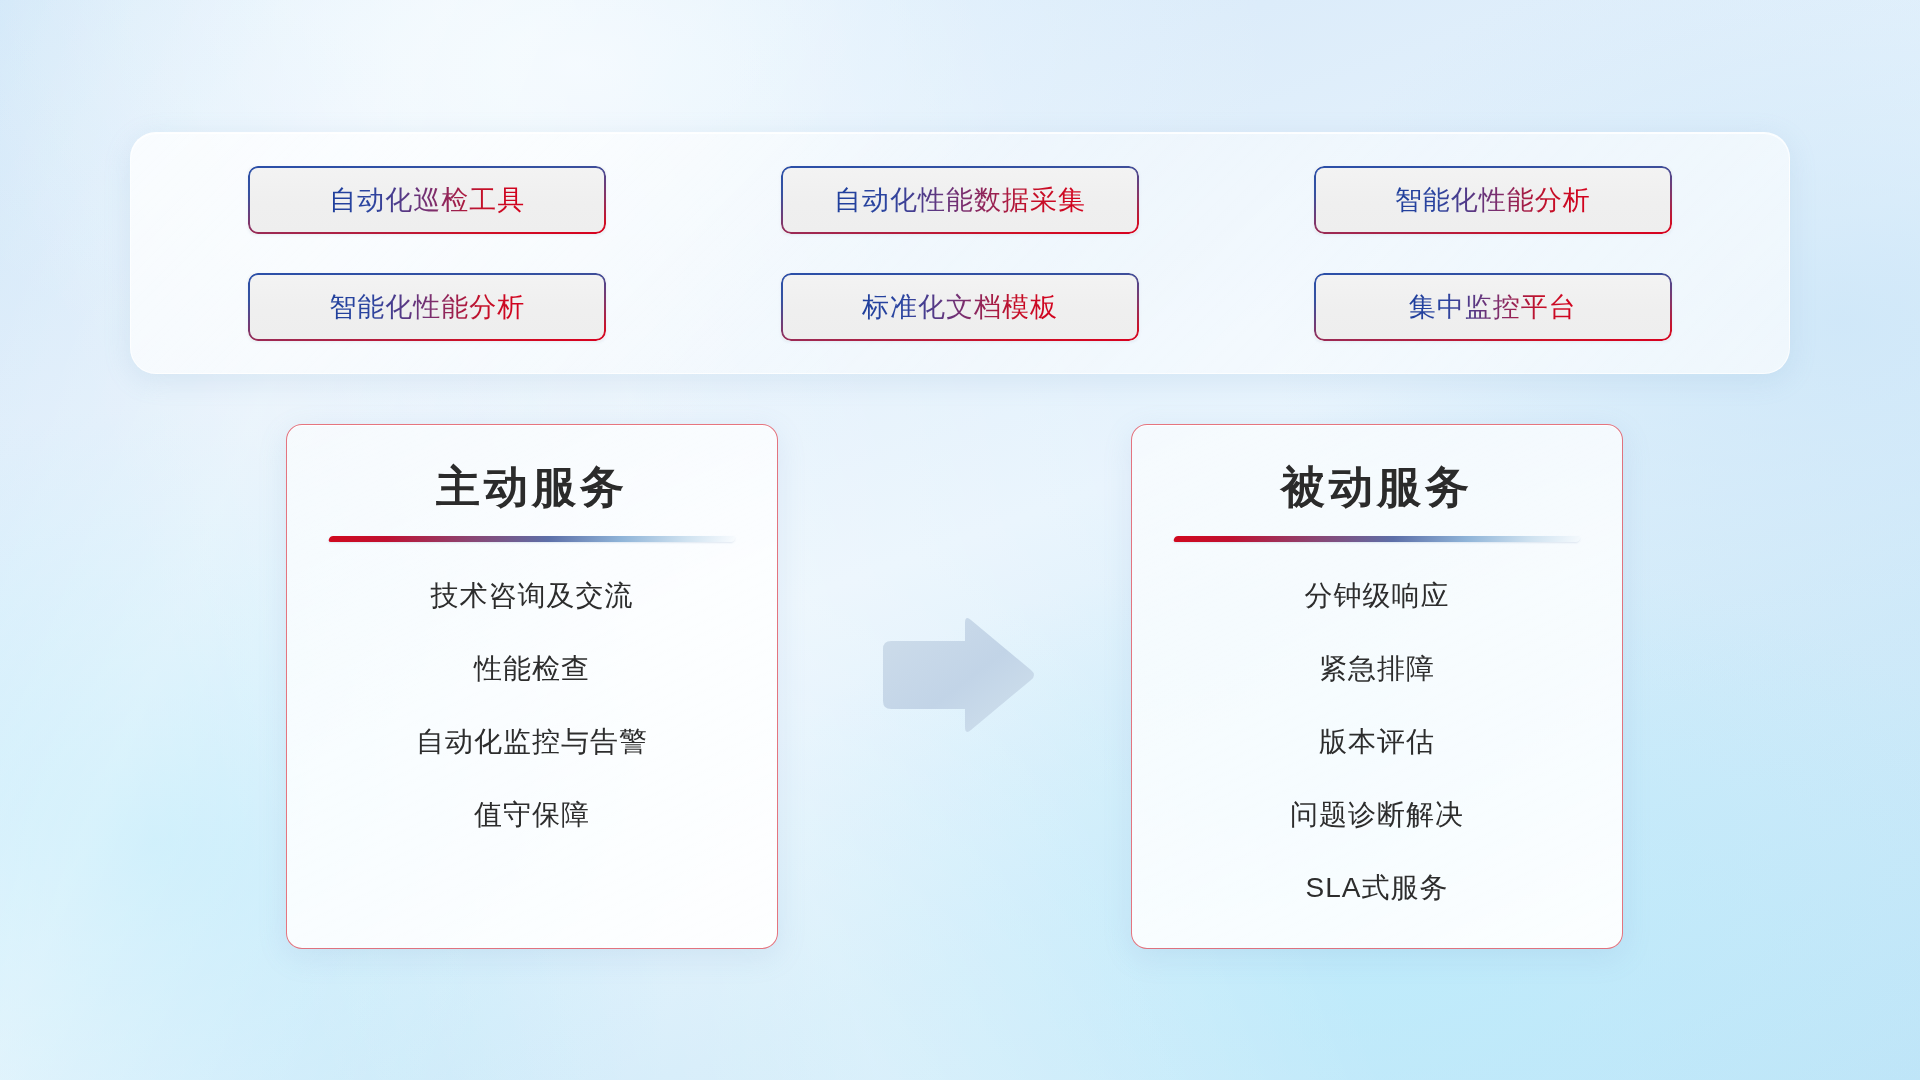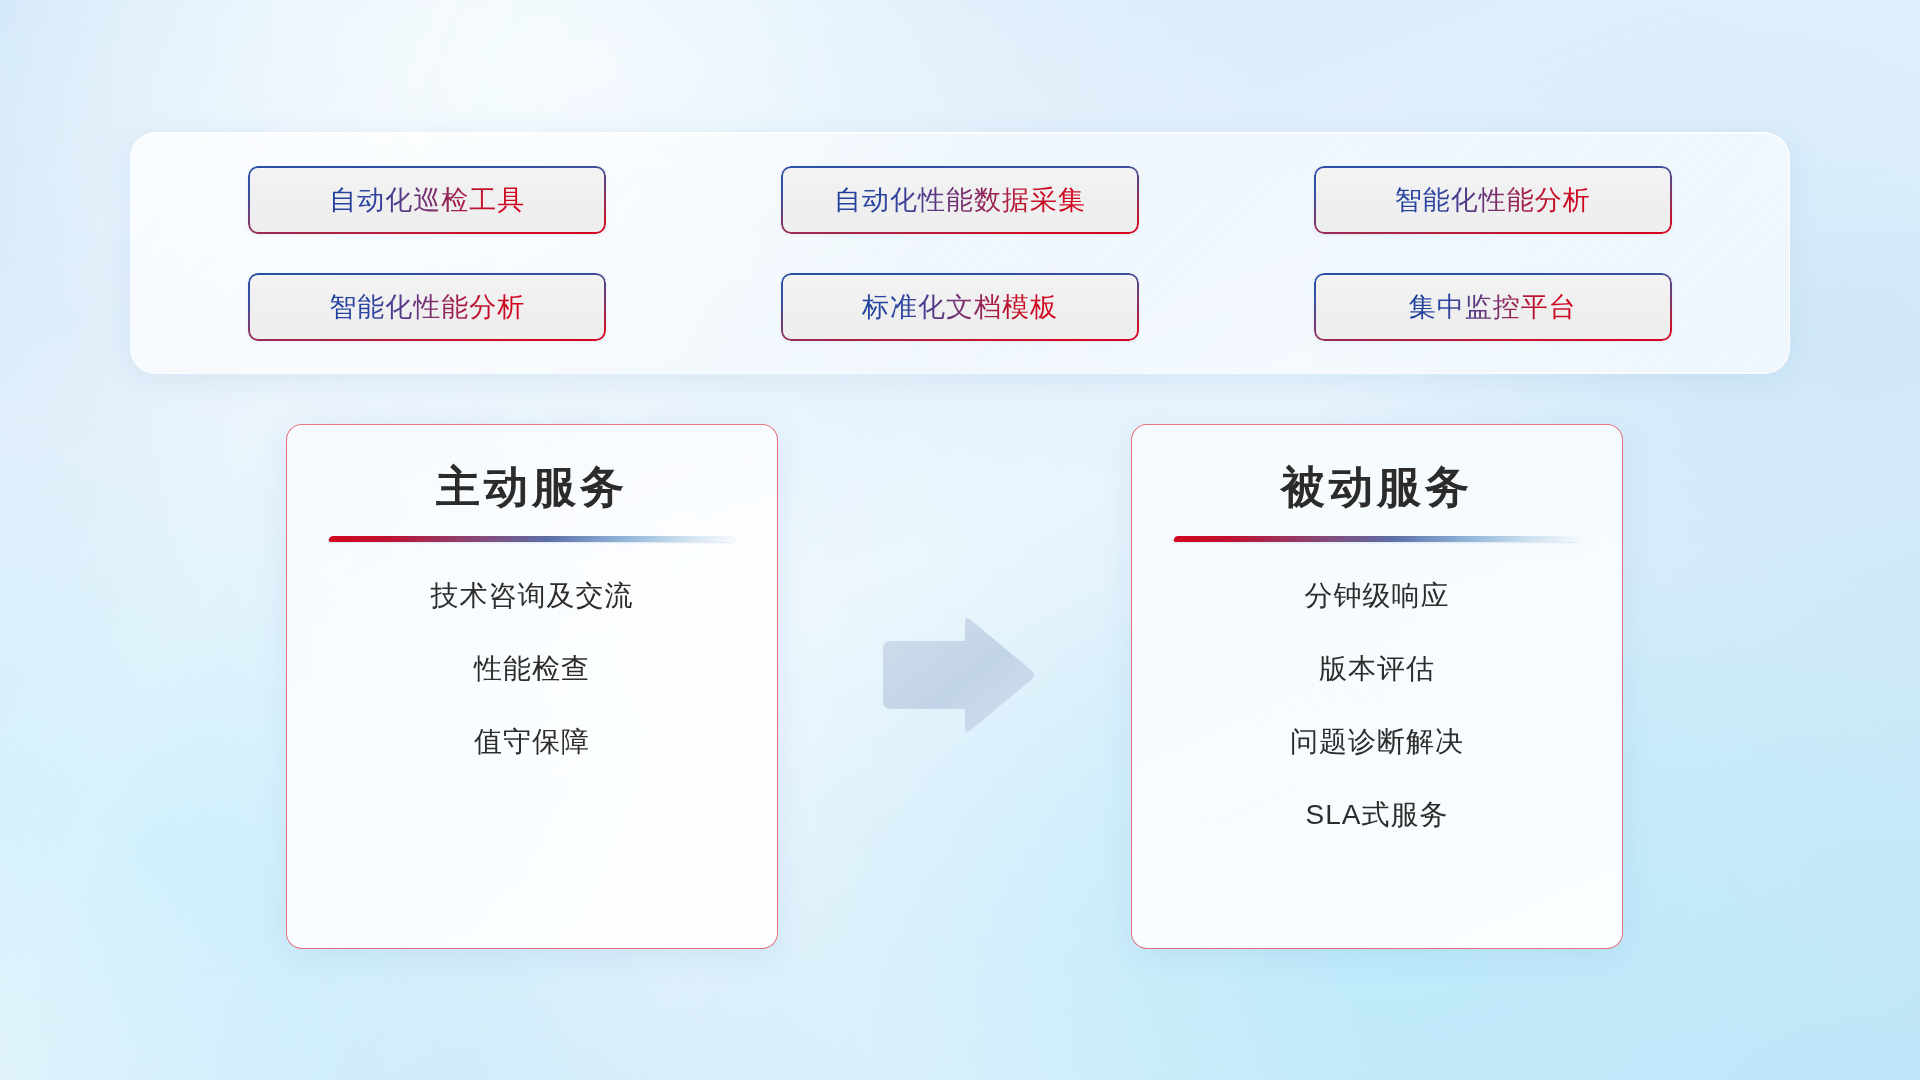--- a/index.html
+++ b/index.html
@@ -190,20 +190,21 @@
     </div>
 
   </div>
 
   <div class="card card-left">
     <div class="card-title">主动服务</div>
     <div class="divider"></div>
     <ul class="card-list">
       <li>技术咨询及交流</li>
       <li>性能检查</li>
+      <li>自动化监控与告警</li>
       <li>值守保障</li>
     </ul>
   </div>
 
   <div class="arrow">
     <svg width="160" height="120" viewBox="0 0 160 120" xmlns="http://www.w3.org/2000/svg">
       <defs>
         <linearGradient id="arrGrad" x1="0" y1="0" x2="1" y2="1">
           <stop offset="0%" stop-color="#cddcea"></stop>
           <stop offset="55%" stop-color="#c1d3e6"></stop>
@@ -212,19 +213,20 @@
       </defs>
       <path d="M6 34 q0 -8 8 -8 h74 v-18 q0 -8 6 -3 l60 50 q6 5 0 10 l-60 50 q-6 5 -6 -3 v-18 h-74 q-8 0 -8 -8 z" fill="url(#arrGrad)"></path>
     </svg>
   </div>
 
   <div class="card card-right">
     <div class="card-title">被动服务</div>
     <div class="divider"></div>
     <ul class="card-list">
       <li>分钟级响应</li>
+      <li>紧急排障</li>
       <li>版本评估</li>
       <li>问题诊断解决</li>
       <li>SLA式服务</li>
     </ul>
   </div>
 
 </div>
 
 </body></html>

